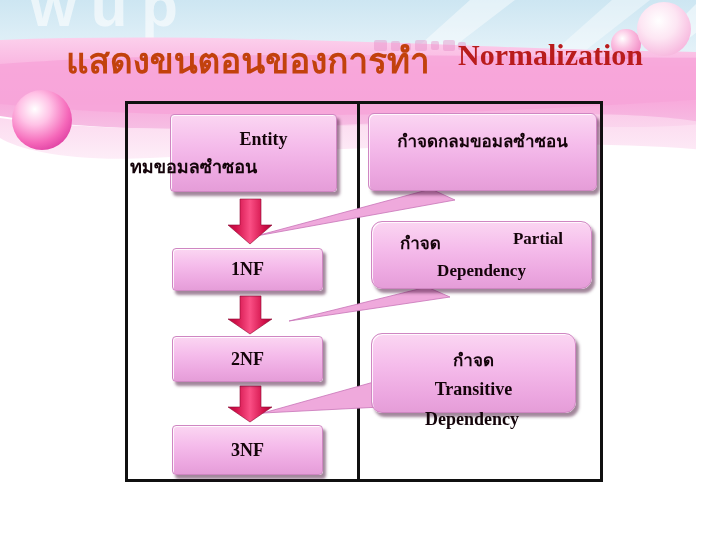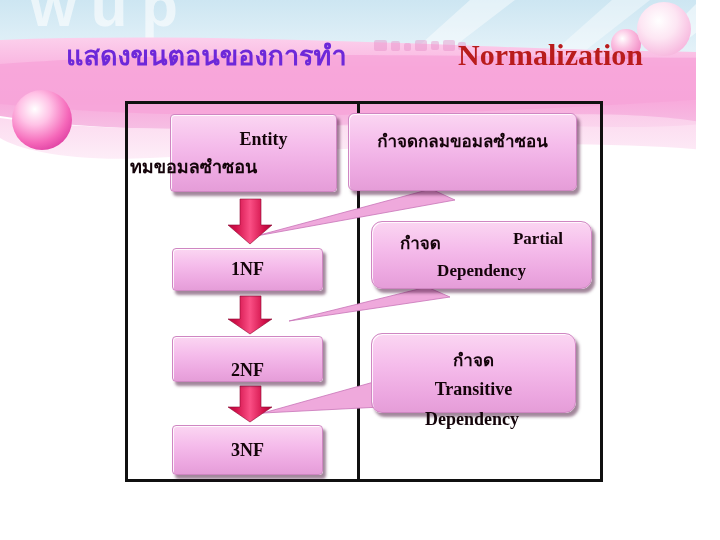--- a/index.html
+++ b/index.html
@@ -4,22 +4,22 @@
 <style>
   html,body { margin:0; padding:0; background:#ffffff; }
   .stage {
     position:relative; width:696px; height:540px; overflow:hidden;
     background:#ffffff; font-family:"Liberation Sans", sans-serif;
   }
   .hdr { position:absolute; left:0; top:0; z-index:0; }
 
   .title-thai {
     position:absolute; left:66px; top:40px; z-index:6;
-    font-family:Liberation Serif, serif; font-weight:bold;
-    font-size:27px; line-height:1.2; color:#6d28d9; white-space:nowrap;
+    font-family:Liberation Sans, sans-serif; font-weight:bold;
+    font-size:35px; line-height:1.2; color:#c2410c; white-space:nowrap;
   }
   .title-en {
     position:absolute; left:458px; top:38px; z-index:6;
     font-family:"Liberation Serif", serif; font-weight:bold;
     font-size:30px; color:#b91c1c; white-space:nowrap;text-align:center;
   }
 
   .frame {
     position:absolute; left:125px; top:101px; width:472px; height:375px;
     border:3px solid #101010; z-index:1; box-sizing:content-box;
@@ -43,24 +43,24 @@
     font-size:18px; color:#14040a; white-space:nowrap;
   }
   .thai-label {
     font-family:"DejaVu Serif", serif; font-weight:bold;
     font-size:17px; color:#14040a; white-space:nowrap;
   }
 
   #box-entity { left:170px; top:114px; width:167px; height:78px; align-items:flex-start; padding-top:14px;padding-left:20px; }
   #entity-note { position:absolute; left:130px; top:152px; z-index:5; font-size:18px; }
   #box-nf1 { left:172px; top:248px; width:151px; height:43px; }
-  #box-nf2 { left:172px; top:336px; width:151px; height:46px;align-items:flex-end; }
+  #box-nf2 { left:172px; top:336px; width:151px; height:46px; }
   #box-nf3 { left:172px; top:425px; width:151px; height:50px; }
 
-  #box-r1 { left:348px; top:113px; width:229px; height:78px; align-items:flex-start; padding-top:13px; border-radius:6px; }
+  #box-r1 { left:368px; top:113px; width:229px; height:78px; align-items:flex-start; padding-top:13px; border-radius:6px; }
   #box-r2 { left:371px; top:221px; width:221px; height:68px; border-radius:11px;
             flex-direction:column; justify-content:center; gap:5px; }
   #box-r2 .row1 { width:100%; display:flex; justify-content:space-between; padding:0 28px; box-sizing:border-box; }
   #box-r2 .row2 { text-align:center; }
   #box-r3 { left:371px; top:333px; width:205px; height:80px; border-radius:11px;
             flex-direction:column; justify-content:center; gap:6px; }
   #dep-caption { position:absolute; left:425px; top:409px; z-index:5;
                  font-family:"Liberation Serif", serif; font-weight:bold;
                  font-size:18px; color:#14040a; }
 </style>

